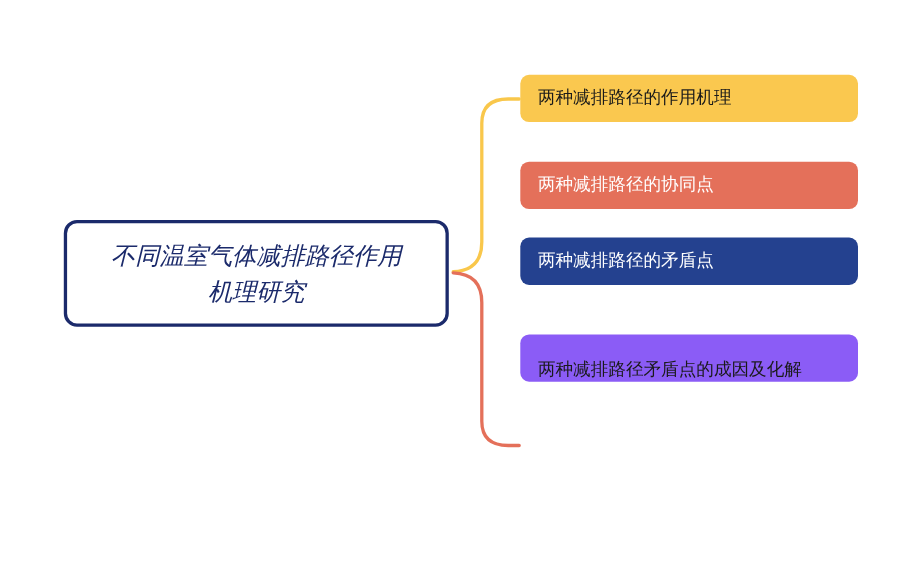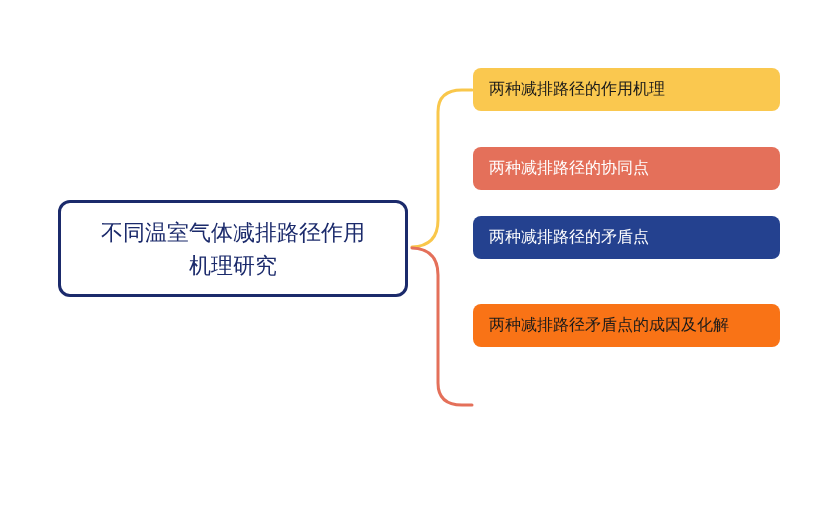--- a/index.html
+++ b/index.html
@@ -21,20 +21,21 @@
     width: 350px;
     height: 97px;
     background: #ffffff;
     border: 3px solid #1B2A6B;
     border-radius: 12px;
     display: flex;
     align-items: center;
     justify-content: center;
     padding: 0 30px;
     cursor: pointer;
+    font-style: italic;
   }
   .root-node .root-label {
     font-size: 22px;
     line-height: 1.5;
     color: #1B2A6B;
     text-align: center;
     font-weight: 500;
     word-break: break-all;
   }
 
@@ -88,18 +89,18 @@
   </div>
 
   <div class="branch-node branch-1" style="background: rgb(228, 112, 90);">
     <span class="branch-label" style="color: rgb(255, 255, 255);">两种减排路径的协同点</span>
   </div>
 
   <div class="branch-node branch-2" style="background: rgb(36, 65, 143);">
     <span class="branch-label" style="color: rgb(255, 255, 255);">两种减排路径的矛盾点</span>
   </div>
 
-  <div class="branch-node branch-3" style="background: #f97316;">
+  <div class="branch-node branch-3" style="background: #8b5cf6; align-items: flex-end;">
     <span class="branch-label" style="color: rgb(26, 26, 26);">两种减排路径矛盾点的成因及化解</span>
   </div>
 
 
 </div>
 
 </body></html>

